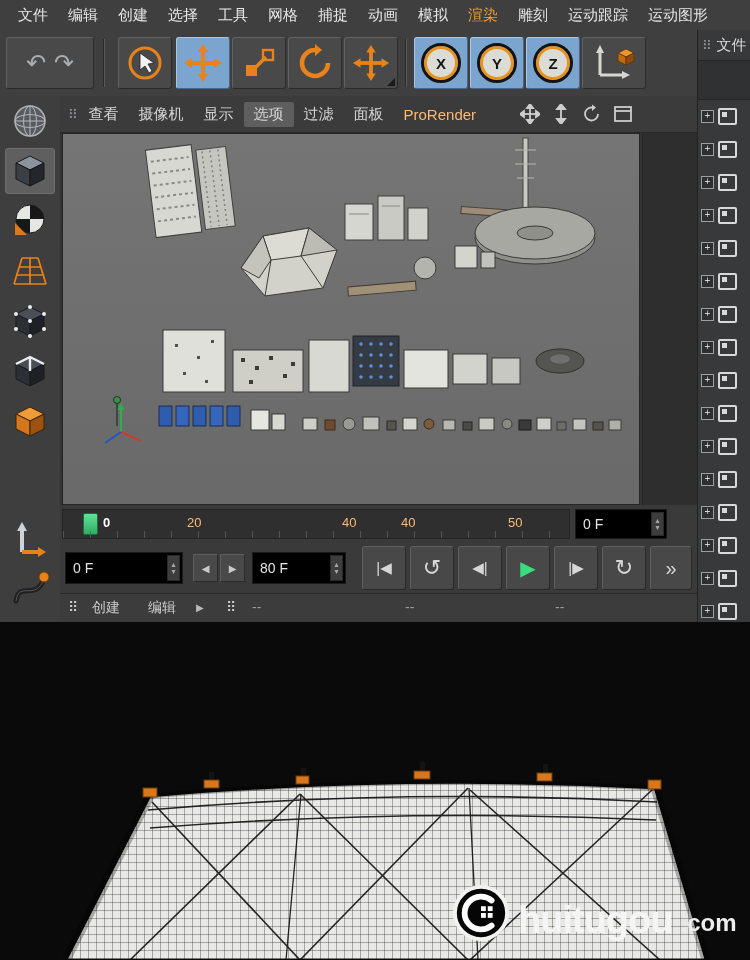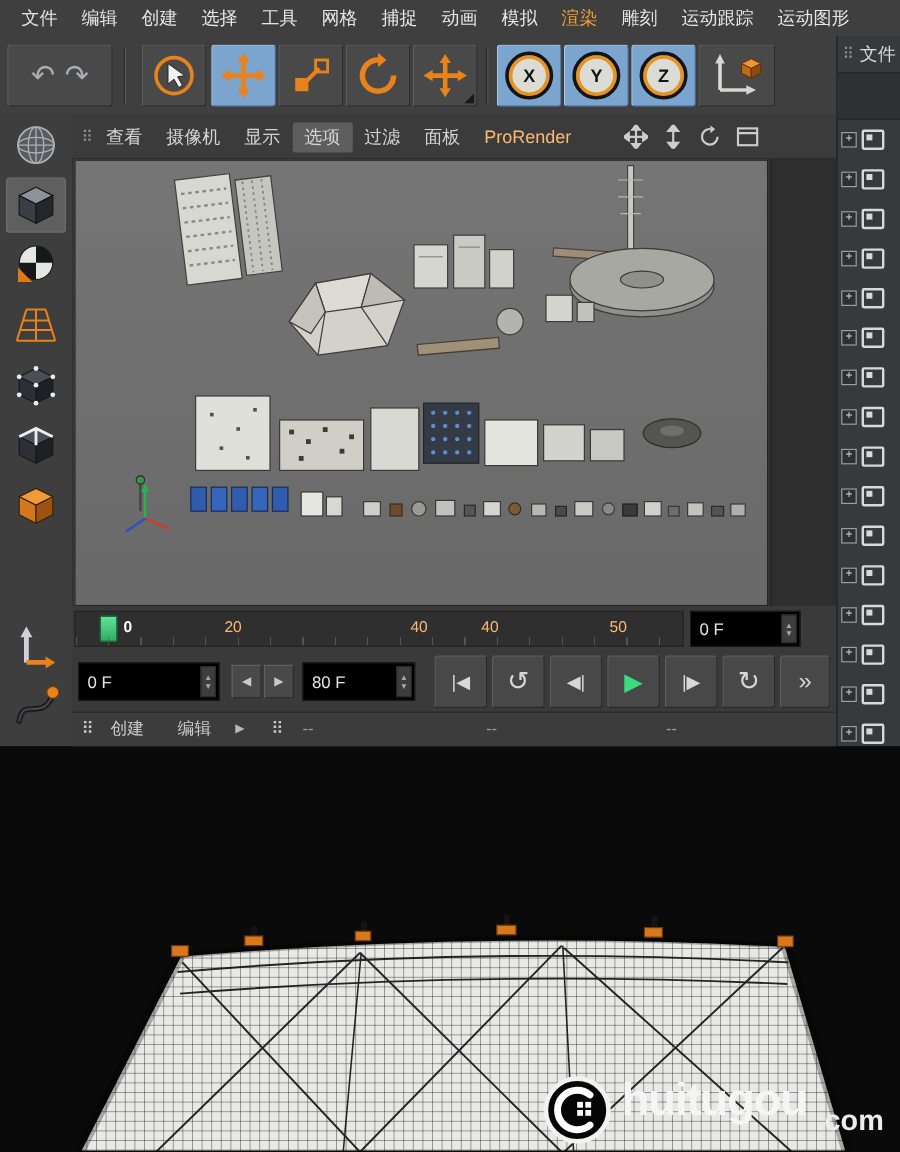--- a/index.html
+++ b/index.html
@@ -81,21 +81,21 @@
   .rp-sub{position:absolute;left:0;top:30px;width:53px;height:38px;background:#303133;
           border-top:1px solid #262626;border-bottom:1px solid #262626;}
   .rp-rows{position:absolute;left:0;top:70px;width:53px;height:522px;overflow:hidden;}
   .rp-row{height:33px;display:flex;align-items:center;gap:4px;padding-left:3px;}
   .plusbox{width:11px;height:11px;background:#2e2f31;border:1px solid #9aa0a4;color:#d2d7db;
            font-size:10px;line-height:9px;text-align:center;box-sizing:content-box;}
   .objicon{width:15px;height:13px;border:2px solid #d9d9d9;border-radius:2px;position:relative;}
   .objicon::after{content:"";position:absolute;left:2px;top:2px;width:5px;height:5px;background:#d9d9d9;}
   
   .renderarea{left:0;top:622px;width:750px;height:338px;background:#0a0a0a;}
-  .watermark{position:absolute;left:452px;top:274px;display:flex;align-items:flex-start;gap:8px;}
+  .watermark{position:absolute;left:452px;top:262px;display:flex;align-items:flex-end;gap:8px;}
   .brand{font-size:38px;font-weight:800;color:#f5f5f5;letter-spacing:-1px;}
   .tld{font-size:24px;font-weight:700;color:#ededed;align-self:flex-end;margin-bottom:5px;}
 </style>
 </head>
 <body>
 
 <div class="stage">
 
   <div class="abs menubar">
     <span class="menu-item">文件</span>

